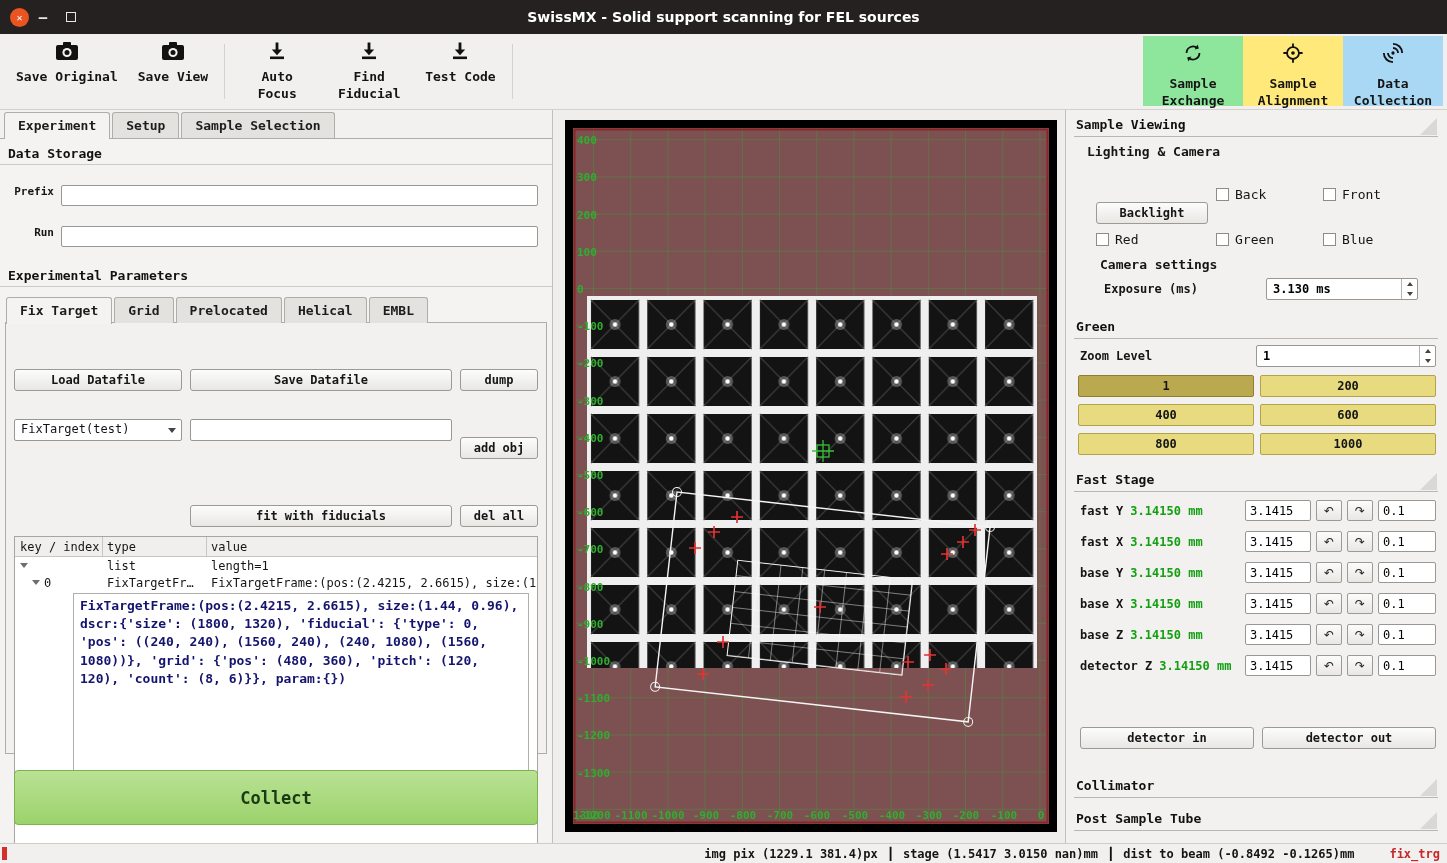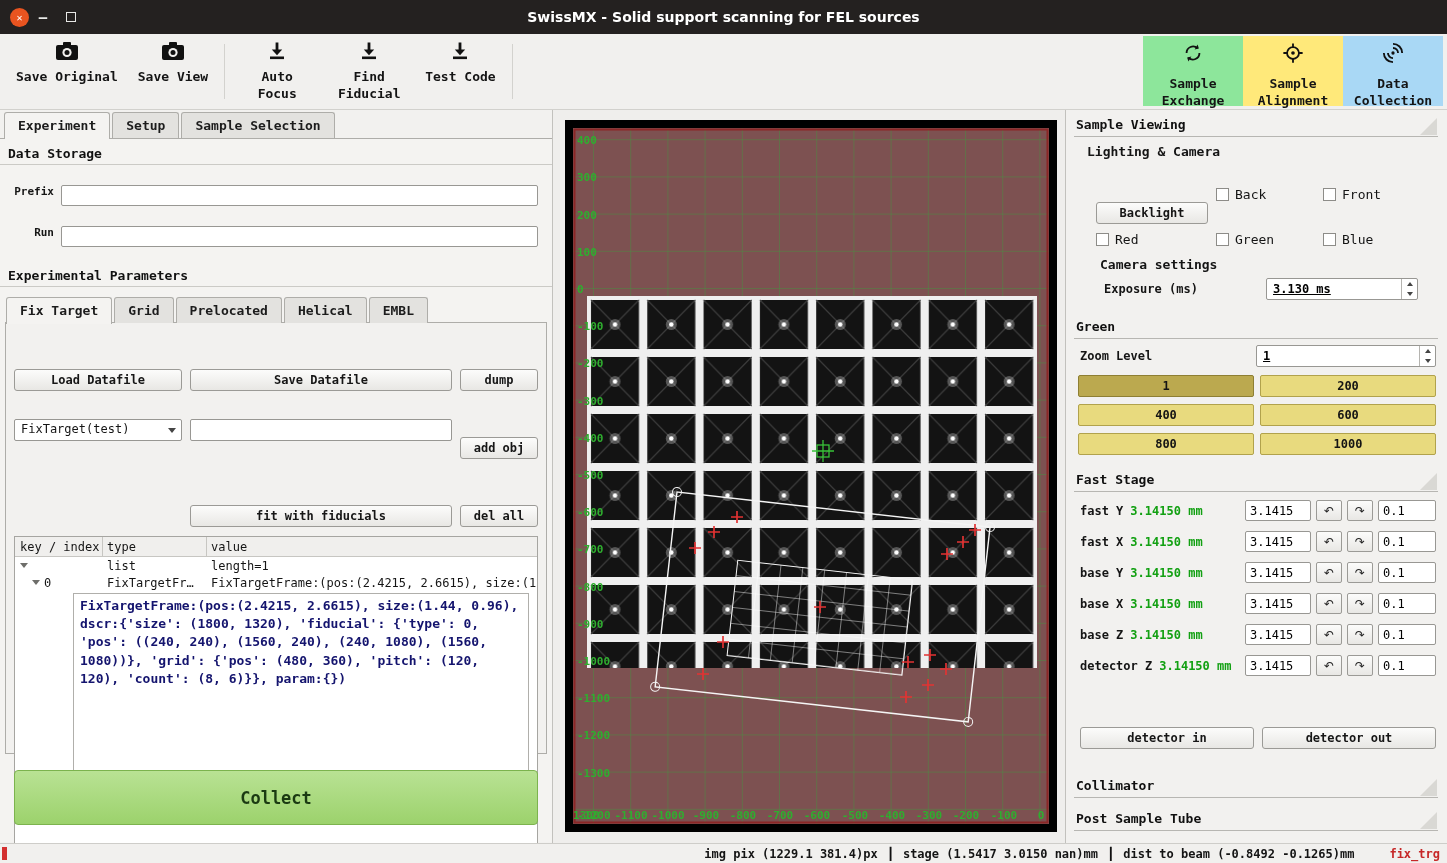--- a/index.html
+++ b/index.html
@@ -75,21 +75,21 @@
   .rsec-h { position:relative; font-weight:bold; font-size:13px; height:23px; line-height:21px; border-bottom:1px solid #b7b6b2; color:#101010; padding-left:2px; cursor:default; }
   .fold { position:absolute; right:1px; bottom:1px; width:0; height:0; border-left:17px solid transparent; border-bottom:17px solid #d9d8d4; }
   .sub-h { font-weight:bold; font-size:13px; margin:7px 0 6px 13px; }
   .sub-h2 { font-weight:bold; font-size:13px; margin:10px 0 6px 26px; }
   .light-grid { display:grid; grid-template-columns:120px 107px auto; row-gap:8px; margin:3px 0 0 22px; align-items:center; }
   .backlight { width:112px; }
   .cb { display:flex; align-items:center; font-size:13px; cursor:default; }
   .cb .box { width:13px; height:13px; background:#fff; border:1px solid #8d8c88; margin-right:6px; flex:none; }
   .exposure-row { display:flex; align-items:center; margin:4px 20px 0 30px; font-size:12px; font-weight:bold; }
   .spin { position:relative; margin-left:auto; height:22px; background:#fff; border:1px solid #989793; border-radius:2px; }
-  .spin input { width:100%; height:100%; border:none; background:transparent; font:inherit; font-size:12px; padding:0 20px 0 6px;text-decoration:underline; }
+  .spin input { width:100%; height:100%; border:none; background:transparent; font:inherit; font-size:12px; padding:0 20px 0 6px; }
   .spin-btns { position:absolute; right:0; top:0; bottom:0; width:16px; border-left:1px solid #b5b4b0; display:flex; flex-direction:column; }
   .sb { flex:1; display:flex; align-items:center; justify-content:center; }
   .sb.up::after { content:""; border-left:3.5px solid transparent; border-right:3.5px solid transparent; border-bottom:4.5px solid #444; }
   .sb.dn::after { content:""; border-left:3.5px solid transparent; border-right:3.5px solid transparent; border-top:4.5px solid #444; }
   .w150 { width:152px; }
   .w180 { width:180px; }
   .zoom-head { margin-top:16px; }
   .zoom-level-row { display:flex; align-items:center; margin:6px 2px 0 6px; font-size:12px; font-weight:bold; }
   .zoom-grid { display:grid; grid-template-columns:1fr 1fr; gap:7px 6px; margin:8px 2px 0 4px; }
   .zoom-btn { height:22px; background:#e8da7e; border:1px solid #b1a24c; border-radius:2px; font-family:inherit; font-size:12px; font-weight:bold; color:#141414; cursor:default; }

